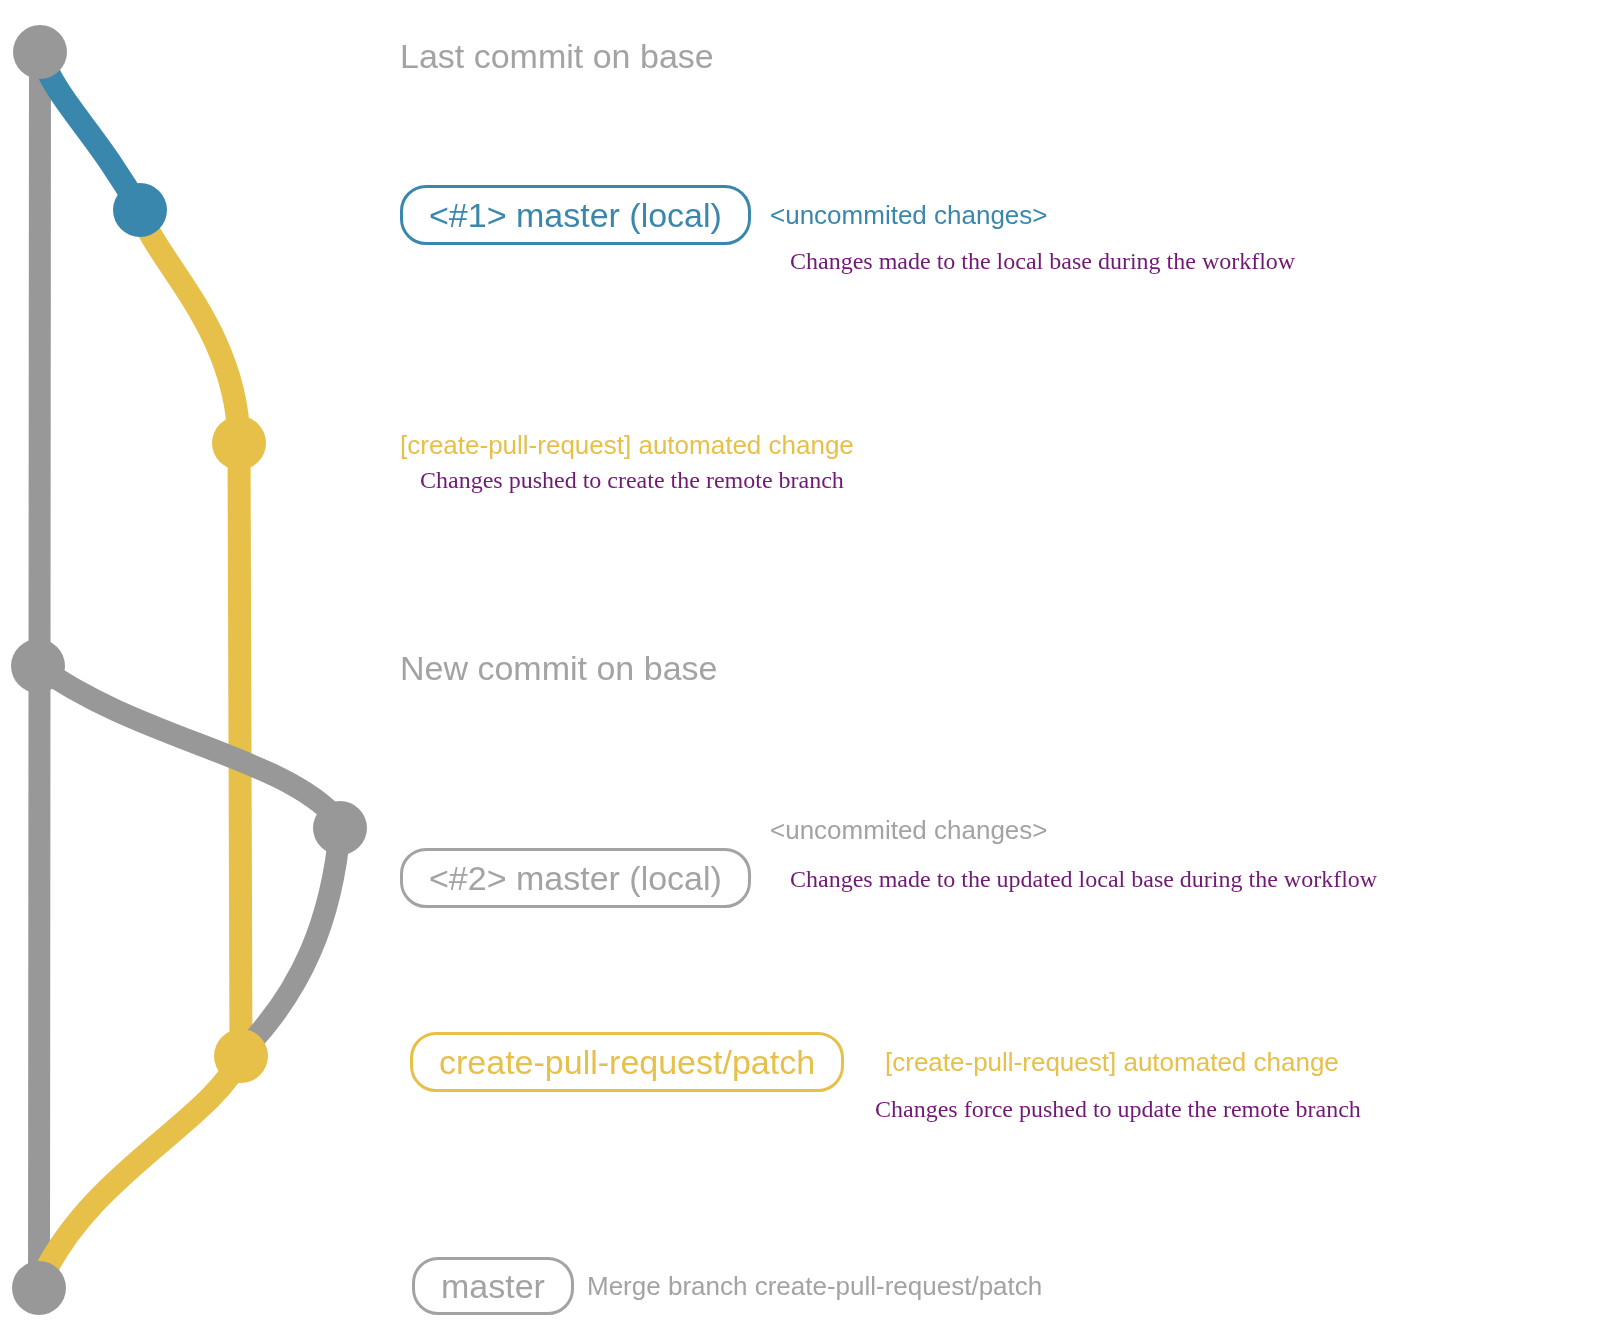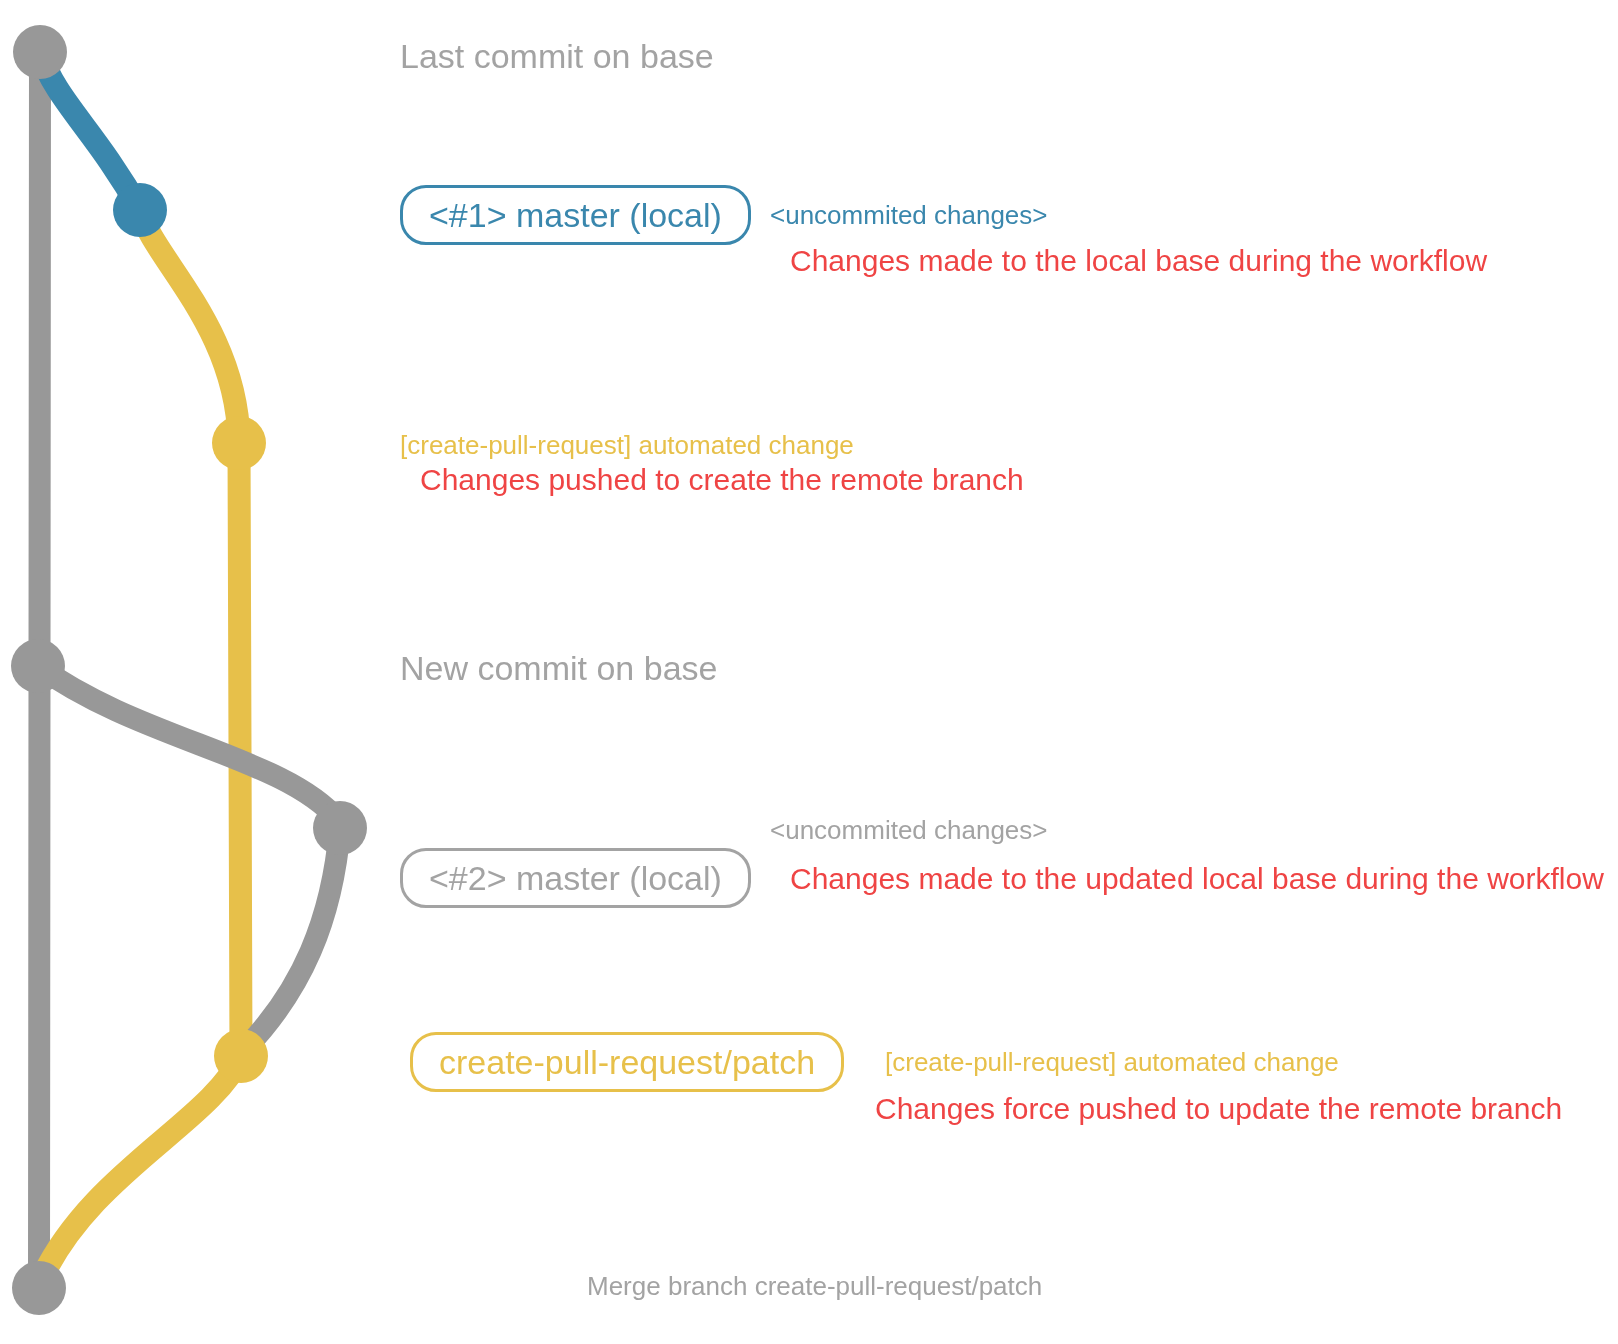--- a/index.html
+++ b/index.html
@@ -45,24 +45,24 @@
 
   .msg {
     font-size: 26px;
     line-height: 40px;
   }
   .msg.blue   { color: #3a87ad; }
   .msg.gray   { color: #a3a3a3; }
   .msg.yellow { color: #e7c04a; }
 
   .note {
-    font-family: Liberation Sans, sans-serif;
-    font-size: 30px;
+    font-family: Liberation Serif, serif;
+    font-size: 24px;
     line-height: 34px;
-    color: #ef4444;
+    color: #701a75;
   }
 </style>
 </head>
 <body>
 
 <div id="stage">
 
   <svg id="graph-svg" width="1618" height="1344" viewBox="0 0 1618 1344">
 
     <path d="M 40 52 L 39 1288" stroke="#989898" stroke-width="22" fill="none" stroke-linecap="round"></path>
@@ -105,15 +105,18 @@
   </div>
   <div class="abs msg gray" style="left:770px; top:810px;">&lt;uncommited changes&gt;</div>
   <div class="abs badge yellow" style="left:410px; top:1032px;">
     <span>create-pull-request/patch</span>
   </div>
 
   <div class="abs note" style="left:790px; top:862px;">Changes made to the updated local base during the workflow</div>
   <div class="abs msg yellow" style="left:885px; top:1042px;">[create-pull-request] automated change</div>
   <div class="abs note" style="left:875px; top:1092px;">Changes force pushed to update the remote branch</div>
 
+  <div class="abs badge gray" style="left:412px; top:1257px; height:58px;">
+    <span>master</span>
+  </div>
   <div class="abs msg gray" style="left:587px; top:1266px;text-align:center;">Merge branch create-pull-request/patch</div>
 
 </div>
 
 </body></html>

